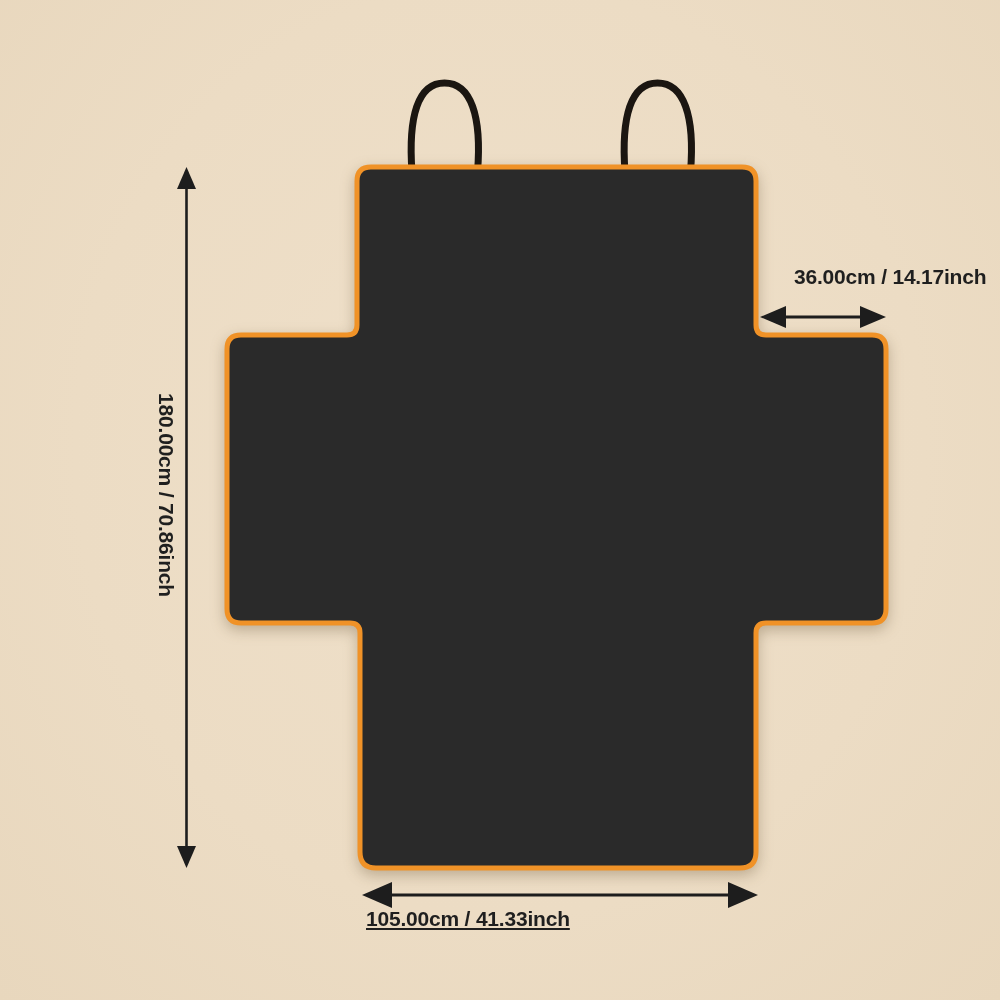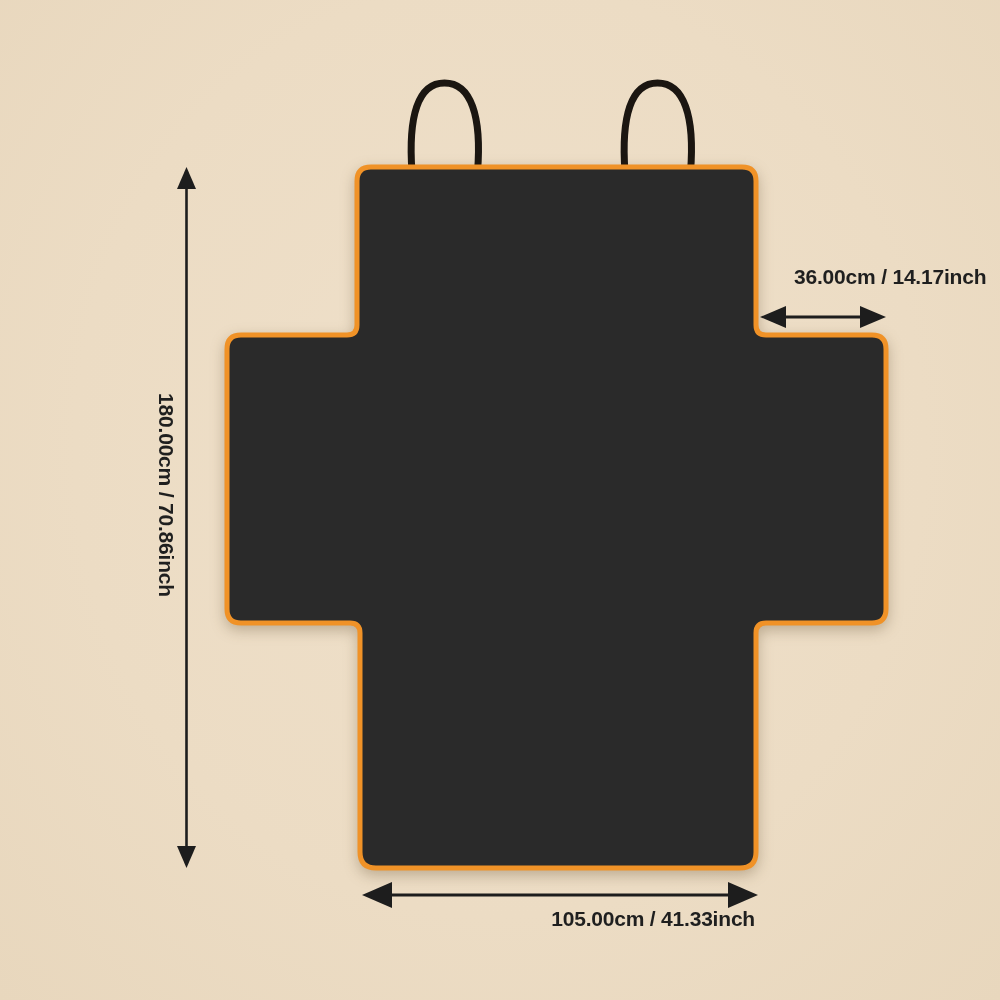--- a/index.html
+++ b/index.html
@@ -56,24 +56,25 @@
     text-align: center;
     transform: rotate(90deg);
     transform-origin: center center;
   }
   .dim-label-flap {
     left: 762px;
     top: 264px;
     margin-left: 32px;
   }
   .dim-label-width {
-    left: 335px;
+    left: 366px;
     top: 906px;
     width: 420px;
-    text-align: right;
+    text-align: left;
+    text-decoration: underline;
   }
 </style>
 </head>
 <body>
 
 <div class="canvas">
 
   <svg class="scene" width="1000" height="1000" viewBox="0 0 1000 1000">
 
     <g>

